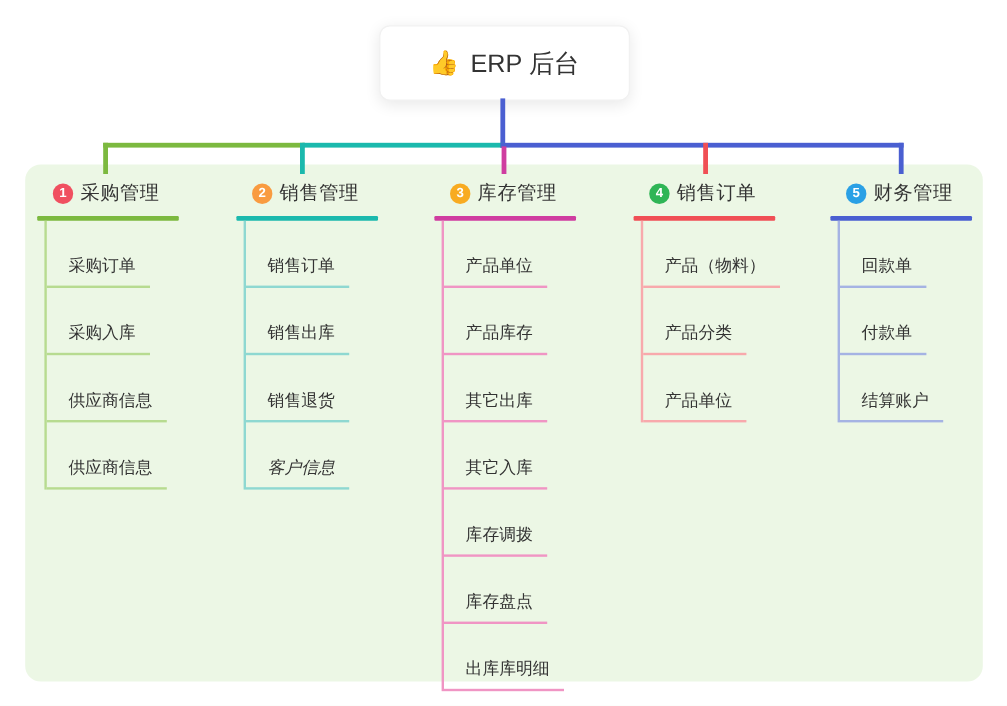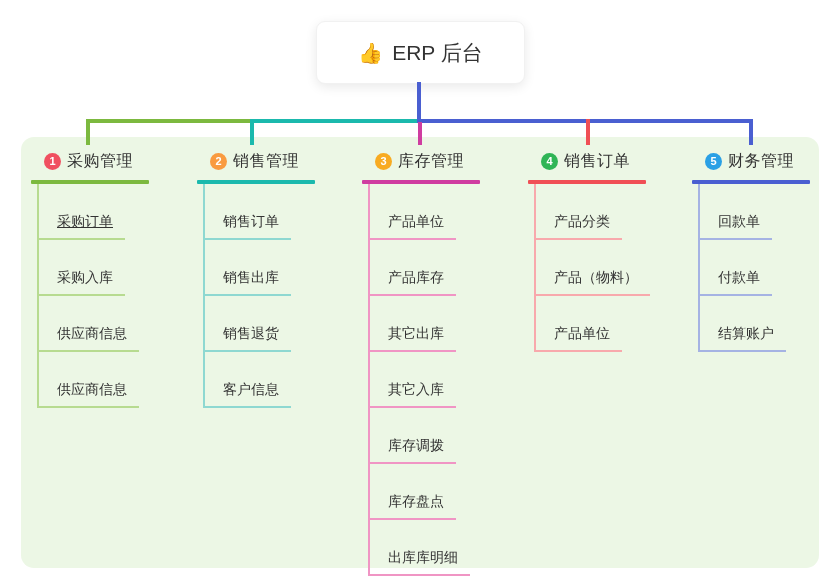--- a/index.html
+++ b/index.html
@@ -77,21 +77,21 @@
     <div class="branch-header">
       <div class="header-row">
         <span class="badge" style="background: rgb(240, 80, 96);">1</span>
         <span class="branch-title">采购管理</span>
       </div>
       <div class="header-underline" style="background: rgb(124, 185, 63);"></div>
     </div>
     <div class="list">
       <div class="list-line" style="background: rgb(183, 219, 144);"></div>
       <div class="item">
-        <span class="item-label" style="border-bottom-color: rgb(183, 219, 144); text-decoration: underline;">采购订单</span>
+        <span class="item-label" style="border-bottom-color: rgb(183, 219, 144);">采购订单</span>
         </div>
       <div class="item">
         <span class="item-label" style="border-bottom-color: rgb(183, 219, 144);">采购入库</span>
         </div>
       <div class="item">
         <span class="item-label" style="border-bottom-color: rgb(183, 219, 144);">供应商信息</span>
         </div>
       <div class="item">
         <span class="item-label" style="border-bottom-color: rgb(183, 219, 144);">供应商信息</span>
         </div>
@@ -111,21 +111,21 @@
       <div class="item">
         <span class="item-label" style="border-bottom-color: rgb(142, 216, 209); text-align: center;">销售订单</span>
         </div>
       <div class="item">
         <span class="item-label" style="border-bottom-color: rgb(142, 216, 209);">销售出库</span>
         </div>
       <div class="item">
         <span class="item-label" style="border-bottom-color: rgb(142, 216, 209);">销售退货</span>
         </div>
       <div class="item">
-        <span class="item-label" style="border-bottom-color: rgb(142, 216, 209);">客户信息</span>
+        <span class="item-label" style="border-bottom-color: rgb(142, 216, 209); font-style: italic;">客户信息</span>
         </div>
     </div>
   </div>
 
   <div class="branch" style="left:362px;">
     <div class="branch-header">
       <div class="header-row">
         <span class="badge" style="background: rgb(248, 171, 33);">3</span>
         <span class="branch-title">库存管理</span>
       </div>
@@ -161,24 +161,24 @@
     <div class="branch-header">
       <div class="header-row">
         <span class="badge" style="background: rgb(47, 181, 86);">4</span>
         <span class="branch-title">销售订单</span>
       </div>
       <div class="header-underline" style="background: rgb(240, 79, 85);"></div>
     </div>
     <div class="list">
       <div class="list-line" style="background: rgb(248, 169, 172);"></div>
       <div class="item">
+        <span class="item-label" style="border-bottom-color: rgb(248, 169, 172);">产品（物料）</span>
+        </div>
+      <div class="item">
         <span class="item-label" style="border-bottom-color: rgb(248, 169, 172);">产品分类</span>
-        </div>
-      <div class="item">
-        <span class="item-label" style="border-bottom-color: rgb(248, 169, 172);">产品（物料）</span>
         </div>
       <div class="item">
         <span class="item-label" style="border-bottom-color: rgb(248, 169, 172);">产品单位</span>
         </div>
     </div>
   </div>
 
   <div class="branch" style="left:692px;">
     <div class="branch-header">
       <div class="header-row">

